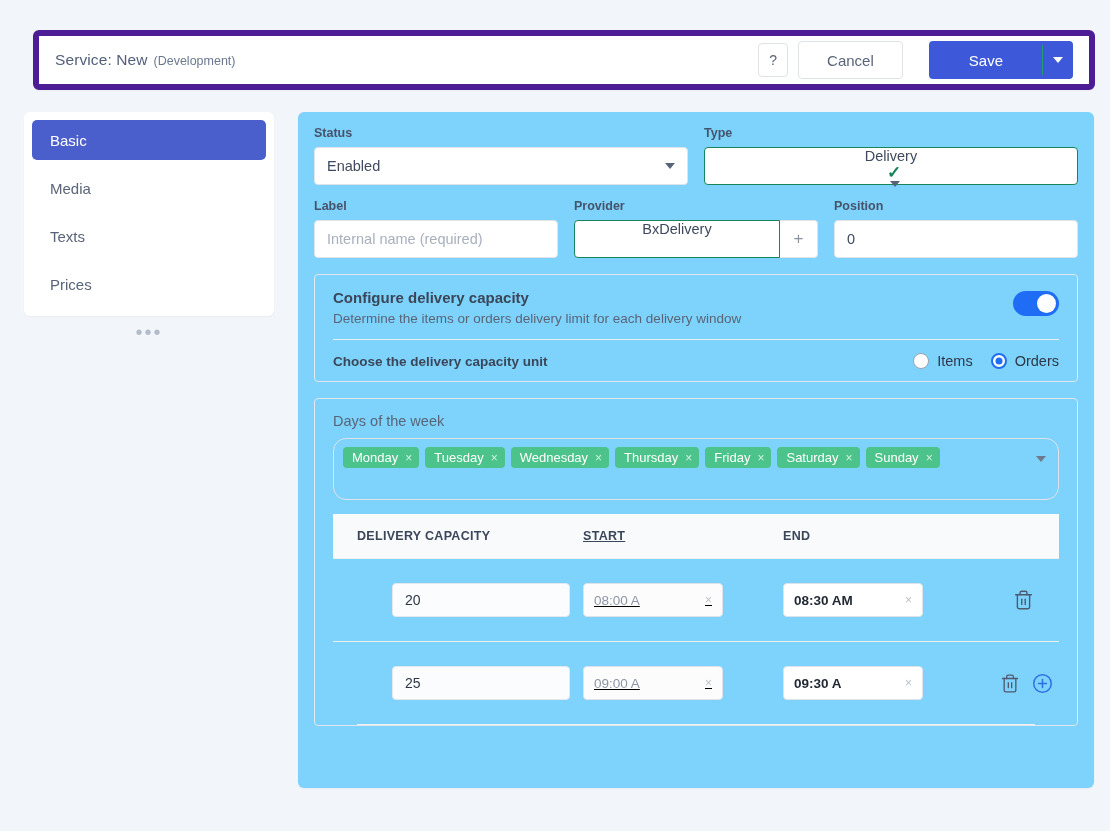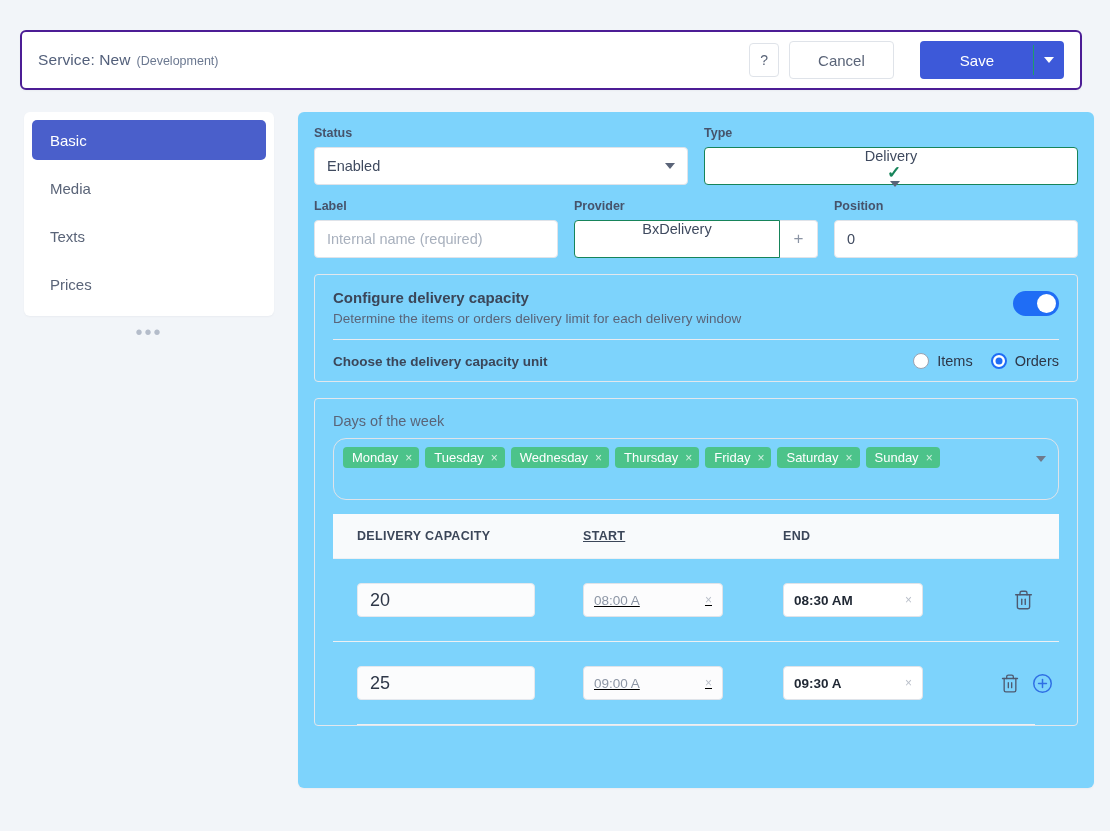--- a/index.html
+++ b/index.html
@@ -6,24 +6,24 @@
   html, body {
     width: 1110px; height: 831px;
     background: #f2f5f9;
     font-family: "Liberation Sans", sans-serif;
     -webkit-font-smoothing: antialiased;
   }
   .page { position: relative; width: 1110px; height: 831px; overflow: hidden; }
 
   
   .header-bar {
-    position: absolute; left: 20px; top: 30px;
+    position: absolute; left: 33px; top: 30px;
     width: 1062px; height: 60px;
     background: #ffffff;
-    border: 2px solid #4c1d95;
+    border: 6px solid #4c1d95;
     border-radius: 6px;
     display: flex; align-items: center;
     padding: 0 16px 0 16px;
     box-shadow: 0 1px 2px rgba(16,24,40,.04);
   }
   .title-wrap { display: flex; align-items: baseline; gap: 6px; flex: 1; }
   .title-main { font-size: 15.5px; color: #525f7a; font-weight: 400; letter-spacing: .1px;}
   .title-sub { font-size: 12.5px; color: #6b7890; }
 
   .hdr-actions { display: flex; align-items: center; gap: 10px; }
@@ -191,21 +191,21 @@
   .c-start { width: 200px; text-decoration: underline; }
   .c-end { flex:1; }
   .tbl-row {
     display:flex; align-items:center; height: 83px; padding: 0 0 0 24px;
     border-top: 1px solid #eef0f3;
   }
   .tbl-row:first-of-type { border-top: none; }
   .num-input {
     width: 178px; height: 34px; border:1px solid #e4e8ee; border-radius:4px;
     background:#fbfcfd; display:flex; align-items:center; padding:8px 12px;
-    font-size:18px; color:#2e3748;
+    font-size:14px; color:#2e3748;margin-left:35px;
   }
   .time-input {
     width: 140px; height: 34px; border:1px solid #dfe3e9; border-radius:4px;
     background:#fff; display:flex; align-items:center; padding:0 10px;
     font-size:13.5px; position:relative;
   }
   .time-input.muted { background:#fcfcfd; }
   .time-input .t { flex:1; }
   .time-input .t.grey { color:#8d96a5; }
   .time-input .t.dark { color:#1f2733; font-weight:bold; }

